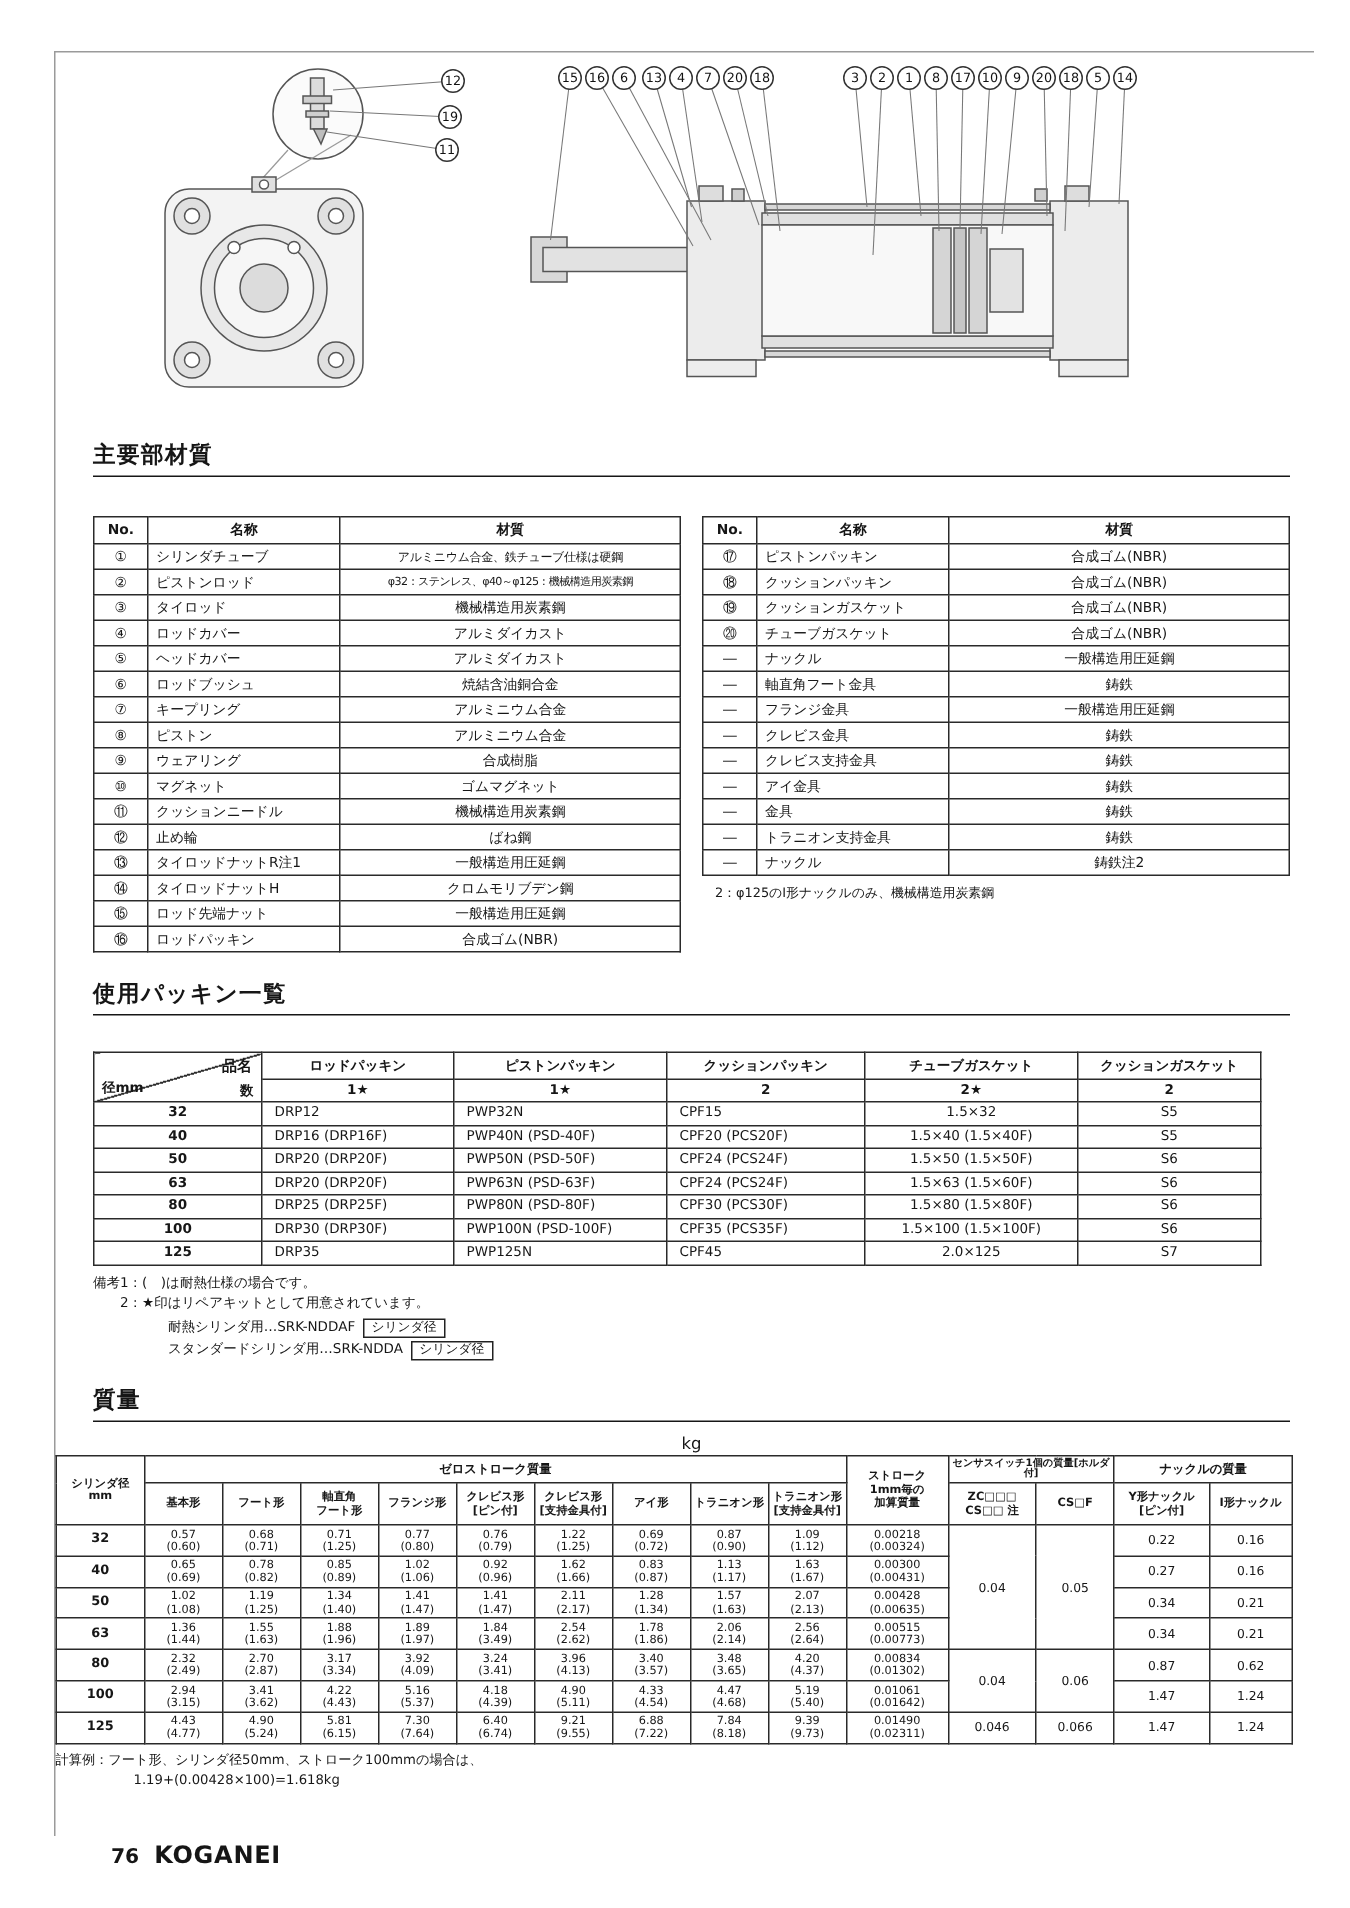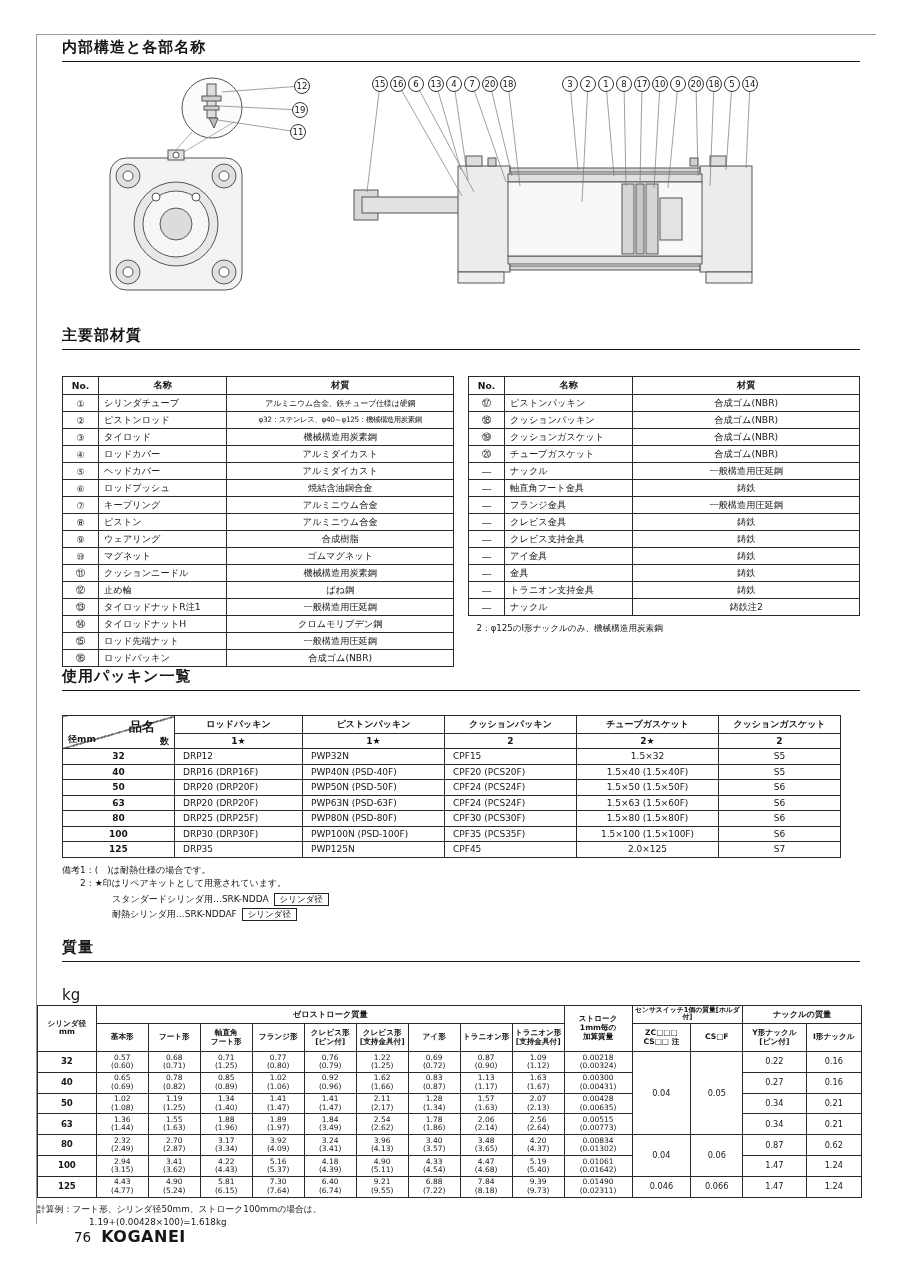--- a/index.html
+++ b/index.html
@@ -22,71 +22,70 @@
   table.mat{width:392px;font-size:9.2px}
   .mat th{padding:2px;text-align:center;height:17px}
   .mat td{padding:1.5px 3px;height:16.5px;white-space:nowrap}
   .mat td:nth-child(1){text-align:center}
   .mat td:nth-child(2){text-align:left;padding-left:5px}
   .mat td:nth-child(3){text-align:center}
   .mat td.sm{font-size:8px;letter-spacing:-0.2px}
   .mat td.xs{font-size:7.4px;letter-spacing:-0.4px}
   .mat-notes{font-size:8.6px;margin-top:6px;line-height:1.55}
   
-  #sec-packing{}
+  #sec-packing{margin-top:18px}
   table.packing{width:778px;margin-top:24px;font-size:9px}
   .packing thead th{padding:1px;text-align:center}
   .packing #packing-head-names th{height:18px}
   .packing #packing-head-counts th{height:15px}
   .packing tbody td{height:15.5px;text-align:center;padding:1px 2px;white-space:nowrap}
   .packing tbody td:first-child{font-weight:bold}
   .packing tbody td:nth-child(2),.packing tbody td:nth-child(3),.packing tbody td:nth-child(4)
     {text-align:left;padding-left:8px}
   th.diag{position:relative;padding:0;
      background:linear-gradient(to bottom right,transparent calc(50% - 0.6px),#2a2a2a calc(50% - 0.6px),#2a2a2a calc(50% + 0.6px),transparent calc(50% + 0.6px));}
-  .dg-top{position:absolute;top:2px;right:19px;font-size:13px}
+  .dg-top{position:absolute;top:2px;right:6px;font-size:10px}
   .dg-mid{position:absolute;top:19px;right:5px;font-size:9px}
   .dg-bot{position:absolute;bottom:2px;left:5px;font-size:9px}
   .pack-notes{font-size:9px;margin-top:6px;line-height:1.5}
   .order-block{margin-left:38px}
   .order-line{margin-top:2px;margin-left:12px}
   .boxed{display:inline-block;border:1px solid #222;padding:0 5px;font-size:8.5px;margin-left:2px;line-height:1.3}
   
   #sec-mass{margin-top:16px}
-  .kg-line{text-align:left;font-size:15px;margin:24px 0 1px}
+  .kg-line{text-align:center;font-size:11px;margin:8px 0 1px}
   .mass-wrap{margin-left:-25px}
   table.mass{width:825px;font-size:7.5px}
   .mass th{padding:1px;text-align:center;line-height:1.15}
   .mass thead .grp{font-size:8.2px;height:14px}
   .mass thead .tiny{font-size:6.8px}
   .mass thead th.pre,.mass #mass-subhead th{font-size:7.6px}
   .mass #mass-subhead th{height:28px;vertical-align:middle}
   .pre{white-space:pre-line}
   .mass tbody td{text-align:center;vertical-align:middle;padding:1.5px 1px;line-height:1.12}
   .mass tbody td:first-child{font-weight:bold;font-size:8.6px}
   .mass tbody td.mid{font-size:8.2px}
   .mass-notes{display:flex;font-size:8.8px;margin-top:5px;line-height:1.5;margin-left:-25px}
   .mass-notes .left{width:46%}
   .mass-notes .right{width:54%}
   .calc2{padding-left:52px}
   
   .footer{position:absolute;left:74px;bottom:26px;display:flex;align-items:baseline;gap:10px}
-  .page-num{font-size:13.5px;font-weight:normal}
+  .page-num{font-size:13.5px;font-weight:bold}
   .brand{font-size:16px;font-weight:bold;letter-spacing:0.5px}
 </style>
 </head>
 <body>
 
 <div class="frame-top"></div>
 <div class="frame-left"></div>
 
 <div class="content">
 
   <div id="sec-structure">
-    <div class="sec-title">内部構造と各部名称</div>
     <div class="diagram">
       <svg id="diagram-svg" width="800" height="228" viewBox="0 0 800 228">
 
         <g stroke="#555" stroke-width="1">
           <circle cx="150" cy="38" r="30" fill="#fbfbfb"></circle>
           <rect x="145" y="14" width="9" height="34" fill="#dcdcdc"></rect>
           <rect x="140" y="26" width="19" height="5" fill="#cfcfcf"></rect>
           <rect x="142" y="36" width="15" height="4" fill="#cfcfcf"></rect>
           <path d="M147 48 L152 58 L156 48 Z" fill="#bdbdbd"></path>
           <line x1="112" y1="82" x2="130" y2="62" stroke="#999" stroke-width="0.8"></line>
@@ -526,25 +525,25 @@
             <td>2.0×125</td>
             <td>S7</td>
           </tr>
         </tbody>
     </table>
     <div class="pack-notes">
       <div>備考1：(　)は耐熱仕様の場合です。</div>
       <div>　　2：★印はリペアキットとして用意されています。</div>
       <div class="order-block">
         <div class="order-line">
-          <span>スタンダードシリンダ用…SRK-NDDA</span>
+          <span>耐熱シリンダ用…SRK-NDDAF</span>
           <span class="boxed">シリンダ径</span>
         </div>
         <div class="order-line">
-          <span>耐熱シリンダ用…SRK-NDDAF</span>
+          <span>スタンダードシリンダ用…SRK-NDDA</span>
           <span class="boxed">シリンダ径</span>
         </div>
       </div>
     </div>
   </div>
 
   <div id="sec-mass">
     <div class="sec-title">質量</div>
     <div class="kg-line">kg</div>
     <div class="mass-wrap">

